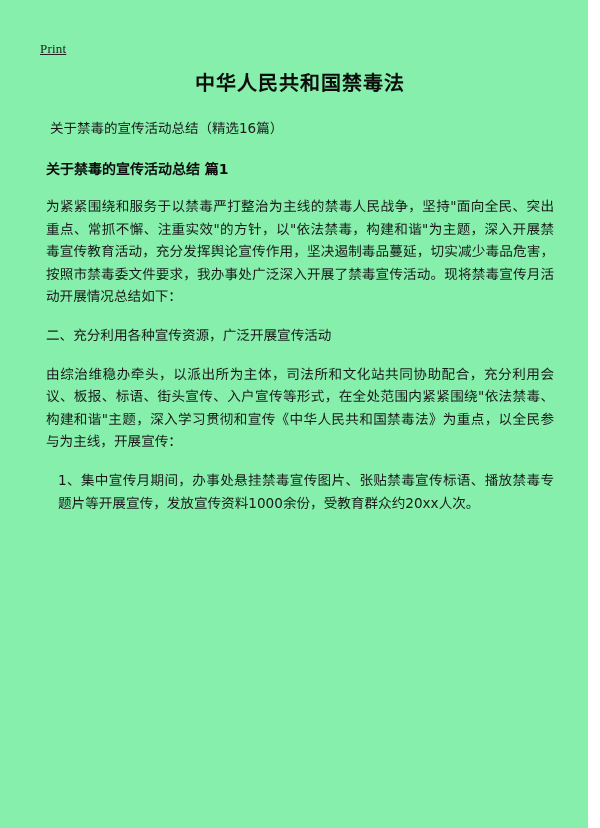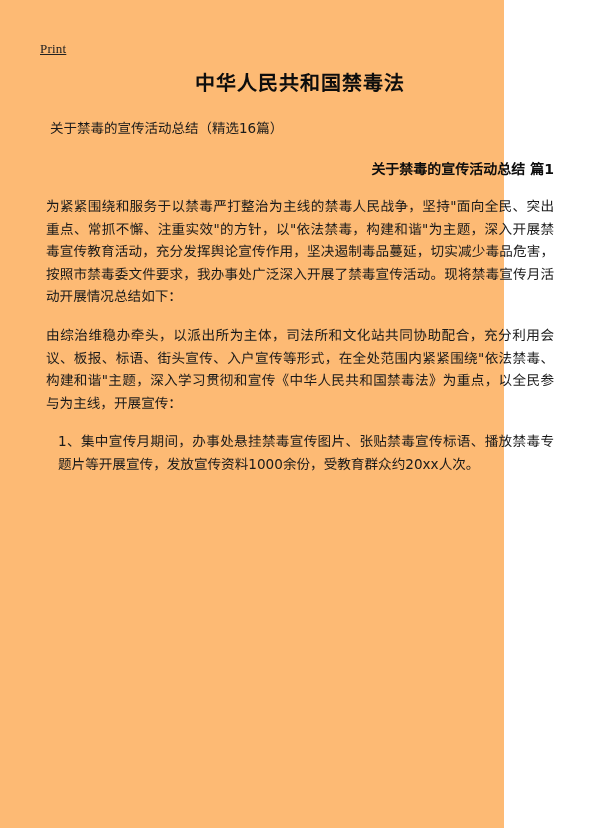--- a/index.html
+++ b/index.html
@@ -11,24 +11,24 @@
   body {
     width: 600px;
     height: 828px;
     overflow: hidden;
     font-family: "Liberation Serif", "DejaVu Serif", serif;
     color: #151515;
     -webkit-font-smoothing: antialiased;
   }
   .page {
     position: relative;
-    width: 504px;
+    width: 588px;
     height: 828px;
     box-sizing: border-box;
-    background: #fdba74;
+    background: #86efac;
   }
   .print-link {
     position: absolute;
     left: 40px;
     top: 42px;
     font-family: "Liberation Serif", "DejaVu Serif", serif;
     font-size: 13px;
     line-height: 1;
     color: #222222;
     letter-spacing: 0.2px;
@@ -56,21 +56,20 @@
     color: #1a1a1a;
     margin: 0 0 21px 4px;
   }
   .section-heading {
     font-family: "DejaVu Sans", "Liberation Sans", sans-serif;
     font-weight: bold;
     font-size: 14px;
     line-height: 20px;
     color: #0d0d0d;
     margin: 0 0 16px 0;
-    text-align: right;
   }
   .para {
     font-family: "DejaVu Sans", "Liberation Sans", sans-serif;
     font-size: 13.6px;
     line-height: 22.6px;
     color: #1a1a1a;
     margin: 0 0 16px 0;
     text-align: justify;
     text-justify: inter-ideograph;
     word-break: break-all;
@@ -106,19 +105,20 @@
     <h1 class="doc-title">中华人民共和国禁毒法</h1>
 
     <p class="subtitle">关于禁毒的宣传活动总结（精选16篇）</p>
 
     <h2 class="section-heading">关于禁毒的宣传活动总结 篇1</h2>
 
     <p class="para">为紧紧围绕和服务于以禁毒严打整治为主线的禁毒人民战争，坚持"面向全民、突出重点、常抓不懈、注重实效"的方针，以"依法禁毒，构建和谐"为主题，深入开展禁毒宣传教育活动，充分发挥舆论宣传作用，坚决遏制毒品蔓延，切实减少毒品危害，按照市禁毒委文件要求，我办事处广泛深入开展了禁毒宣传活动。现将禁毒宣传月活动开展情况总结如下：</p>
 
 
 
+    <p class="sub-heading">二、充分利用各种宣传资源，广泛开展宣传活动</p>
 
     <p class="para">由综治维稳办牵头，以派出所为主体，司法所和文化站共同协助配合，充分利用会议、板报、标语、街头宣传、入户宣传等形式，在全处范围内紧紧围绕"依法禁毒、构建和谐"主题，深入学习贯彻和宣传《中华人民共和国禁毒法》为重点，以全民参与为主线，开展宣传：</p>
 
     <p class="list-item">1、集中宣传月期间，办事处悬挂禁毒宣传图片、张贴禁毒宣传标语、播放禁毒专题片等开展宣传，发放宣传资料1000余份，受教育群众约20xx人次。</p>
 
   </div>
 </div>
 
 </body></html>

